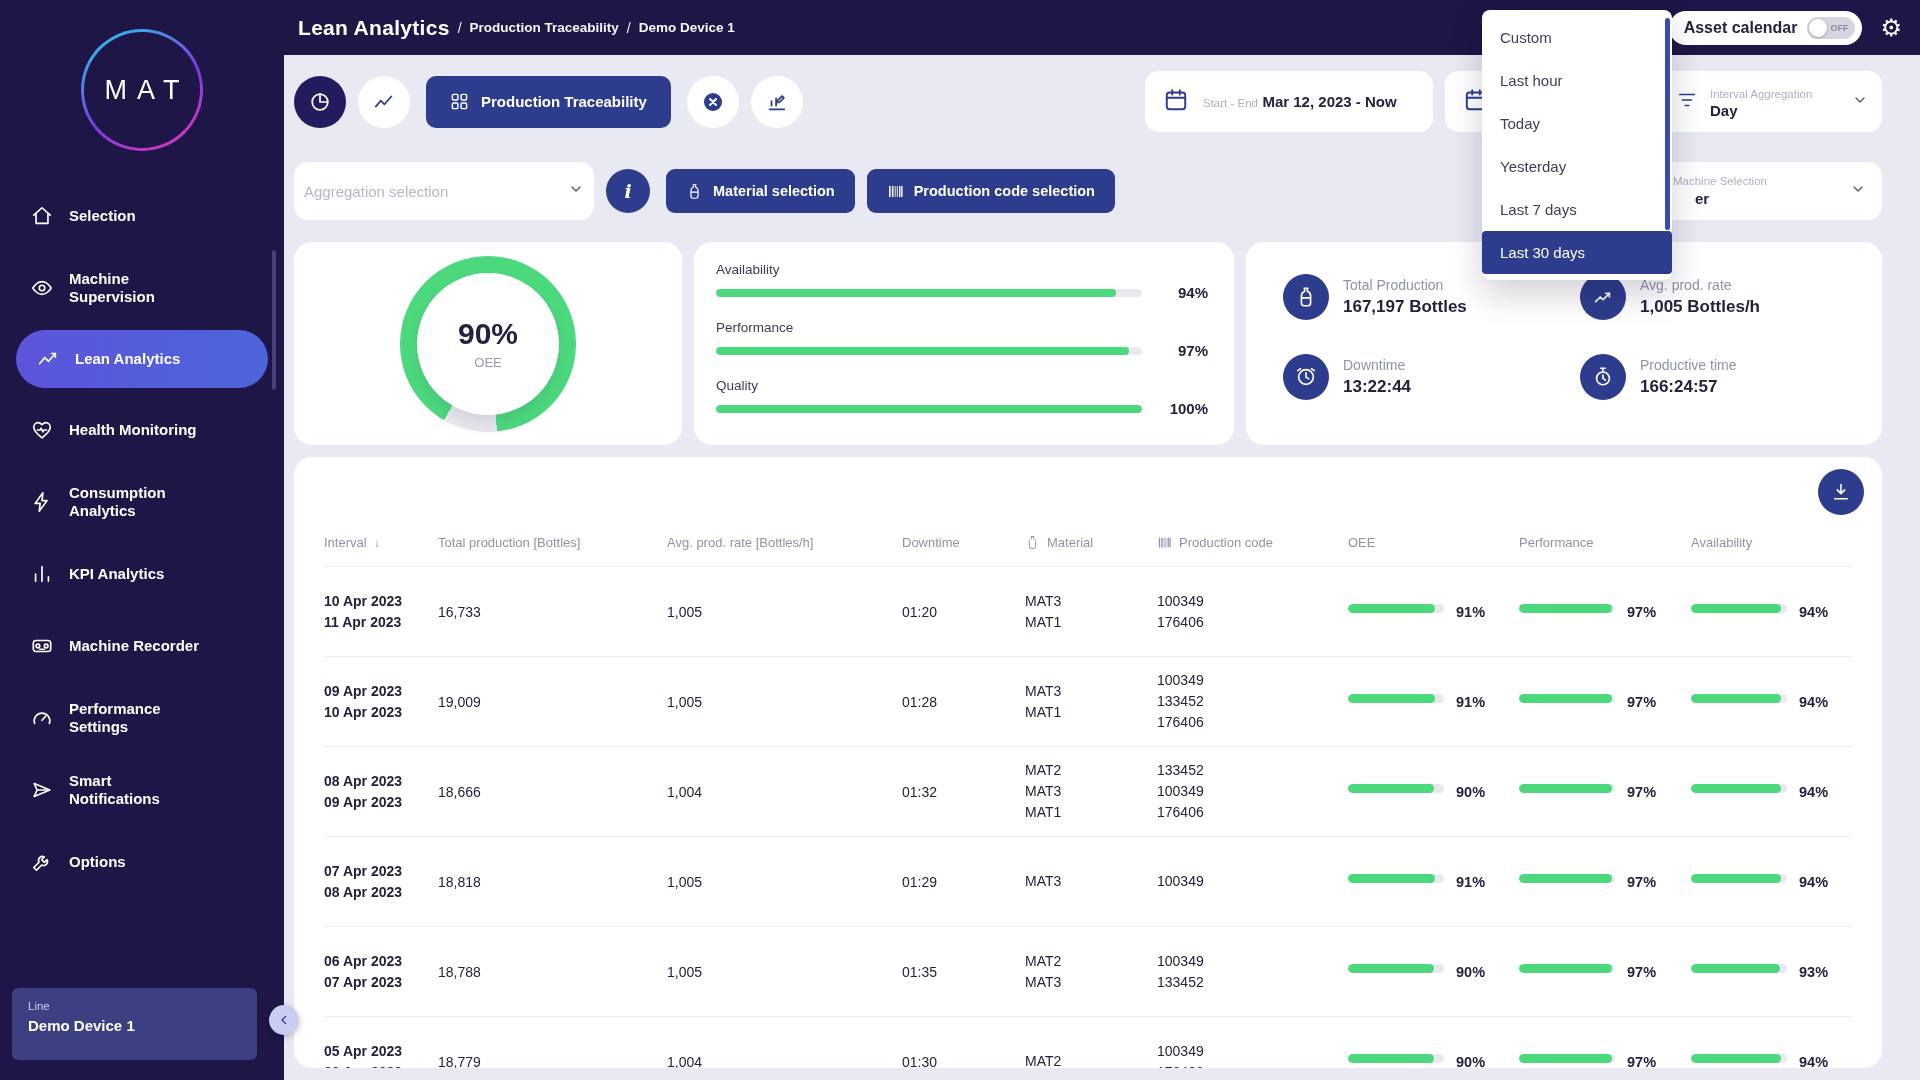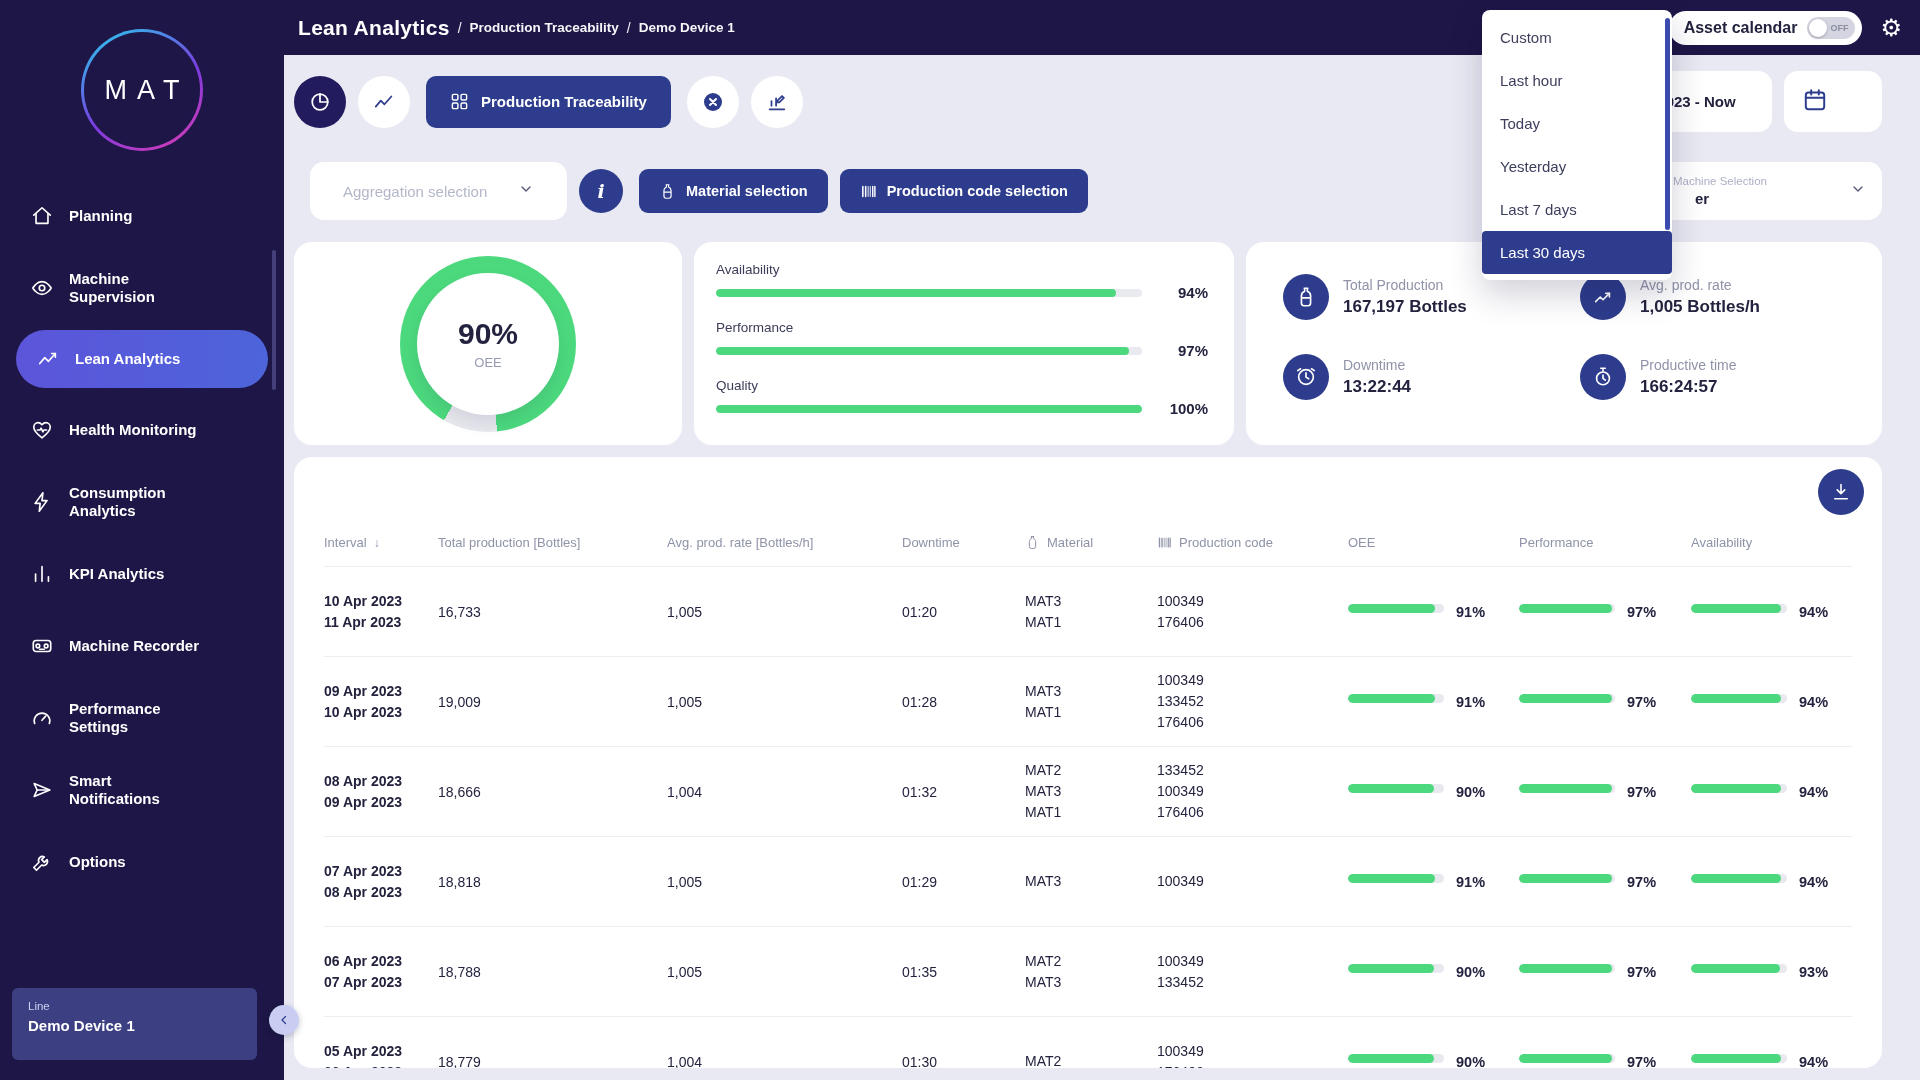--- a/index.html
+++ b/index.html
@@ -73,21 +73,21 @@
 
   .white-card{background:#fff;border-radius:14px;display:flex;align-items:center;cursor:pointer;}
   .date-picker{height:61px;width:288px;padding:0 18px;gap:14px;margin-left:auto;}
   .date-picker .cal-ic svg, .mini-cal svg{fill:none;stroke:var(--indigo);stroke-width:1.8;stroke-linecap:round;}
   .picker-col .plabel{font-size:11.5px;color:#adb0c4;margin-bottom:3px;}
   .picker-col .pvalue{font-size:15px;font-weight:bold;color:var(--text);}
   .mini-cal{height:61px;width:98px;justify-content:flex-start;padding:0 18px;margin-left:12px;}
   .interval-card{height:61px;width:222px;padding:0 14px 0 16px;gap:12px;margin-left:117px;}
   .interval-card .chev{margin-left:auto;}
   .chev svg{fill:none;stroke:#55587a;stroke-width:2;stroke-linecap:round;stroke-linejoin:round;}
-  .agg-select{height:58px;width:257px;padding:0 33px;justify-content:space-between;margin-left:16px;}
+  .agg-select{height:58px;width:300px;padding:0 10px;justify-content:space-between;}
   .agg-select .ph{font-size:15px;color:#b4b7c9;}
   .machine-select{height:58px;width:251px;margin-left:auto;padding:0 16px 0 18px;position:relative;}
   .machine-select .mcol{display:flex;flex-direction:column;}
   .machine-select .plabel{font-size:11.5px;color:#adb0c4;margin-bottom:3px;margin-left:24px;}
   .machine-select .pvalue{font-size:15px;font-weight:bold;margin-left:46px;}
   .machine-select .chev{margin-left:auto;}
   .gap12{width:12px;flex-shrink:0;} .gap16{width:16px;flex-shrink:0;}
 
   
   .cards{display:flex;gap:12px;margin-top:22px;height:203px;}
@@ -153,21 +153,21 @@
       </div>
     </div>
     <nav>
       <div class="nav-item">
         <span class="ic">
             <svg width="22" height="22" viewBox="0 0 24 24">
               <path d="M3 11l9-8 9 8"></path>
               <path d="M5.5 9.5V20h13V9.5"></path>
             </svg>
           </span>
-        <span class="lbl">Planning</span>
+        <span class="lbl">Selection</span>
       </div>
       <div class="nav-item">
         <span class="ic">
             <svg width="22" height="22" viewBox="0 0 24 24">
               <path d="M2 12s4-7 10-7 10 7 10 7-4 7-10 7S2 12 2 12z"></path>
               <circle cx="12" cy="12" r="3"></circle>
             </svg>
           </span>
         <span class="lbl">Machine
 Supervision</span>
@@ -330,20 +330,32 @@
           </span>
         </div>
 
         <div class="white-card mini-cal">
           <span><svg width="26" height="26" viewBox="0 0 24 24">
                 <rect x="3.5" y="5" width="17" height="15.5" rx="2.5"></rect>
                 <path d="M3.5 10h17M8.5 3v4M15.5 3v4"></path>
               </svg></span>
         </div>
 
+        <div class="white-card interval-card">
+          <span><svg width="22" height="22" viewBox="0 0 24 24" fill="none" stroke="#2d3c8c" stroke-width="1.8" stroke-linecap="round">
+                <path d="M4 6h16M7 12h10M10 18h4"></path>
+              </svg></span>
+          <span class="picker-col">
+            <span class="plabel">Interval Aggregation</span>
+            <span class="pvalue">Day</span>
+          </span>
+          <span class="chev"><svg width="16" height="16" viewBox="0 0 24 24">
+                <path d="M6 9l6 6 6-6"></path>
+              </svg></span>
+        </div>
       </div>
 
       <div class="row2">
         <div class="white-card agg-select">
           <span class="ph">Aggregation selection</span>
           <span class="chev"><svg width="16" height="16" viewBox="0 0 24 24">
                 <path d="M6 9l6 6 6-6"></path>
               </svg></span>
         </div>
         <span class="gap12"></span>

